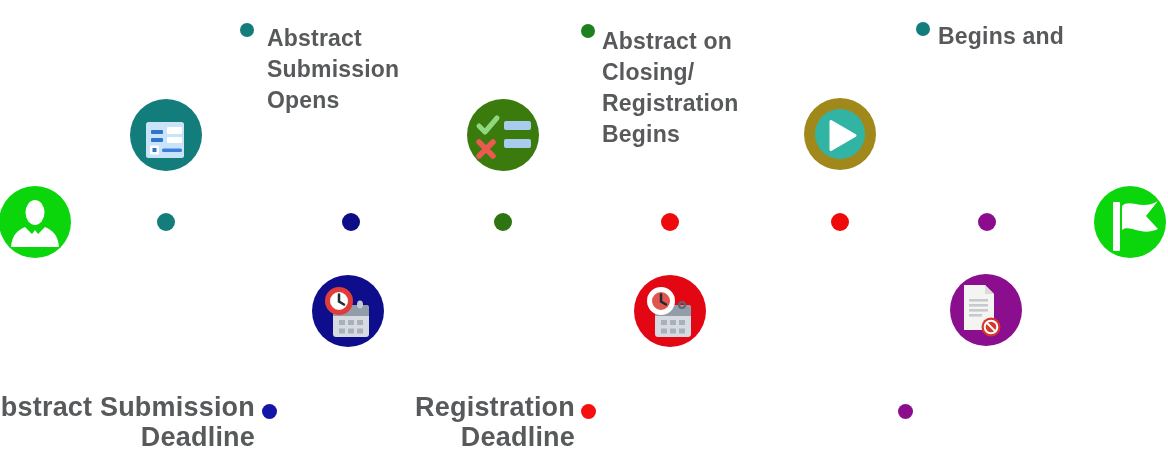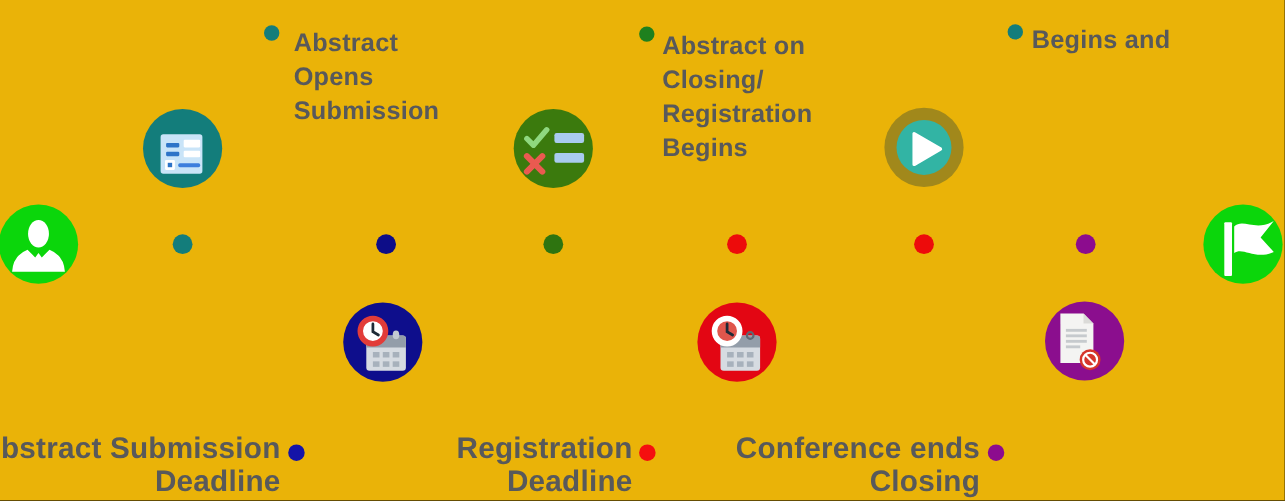--- a/index.html
+++ b/index.html
@@ -32,21 +32,21 @@
     position:absolute;
     font-size:27px;line-height:30px;font-weight:700;
     letter-spacing:0.2px;
     text-align:right;white-space:nowrap;
   }
   .line{display:block;}
 </style>
 </head>
 <body>
 
-<div class="canvas" style="background-color: #eab308; color: rgb(88, 89, 91);">
+<div class="canvas" style="background-color: #ffffff; color: rgb(88, 89, 91);">
 
   <div class="big-circle" style="left: -1px; top: 186px; background-color: rgb(11, 214, 11);">
     <svg viewBox="0 0 72 72">
       <ellipse cx="36" cy="26.5" rx="9.5" ry="12.5" fill="#ffffff"></ellipse>
       <path d="M12 61 Q13 46 26 41 L33 48 L36 44 L39 48 L46 41 Q59 46 60 61 Z" fill="#ffffff"></path>
     </svg>
   </div>
 
   <div class="big-circle" style="left: 1094px; top: 186px; background-color: rgb(11, 214, 11);">
     <svg viewBox="0 0 72 72">
@@ -133,22 +133,22 @@
   <div class="axis-dot" style="left: 157px; top: 213px; background-color: rgb(19, 125, 123);"></div>
   <div class="axis-dot" style="left: 342px; top: 213px; background-color: rgb(13, 13, 136);"></div>
   <div class="axis-dot" style="left: 494px; top: 213px; background-color: rgb(46, 116, 16);"></div>
   <div class="axis-dot" style="left: 661px; top: 213px; background-color: rgb(237, 11, 11);"></div>
   <div class="axis-dot" style="left: 831px; top: 213px; background-color: rgb(237, 11, 11);"></div>
   <div class="axis-dot" style="left: 978px; top: 213px; background-color: rgb(140, 12, 142);"></div>
 
   <div class="bullet-top" style="left: 240px; top: 23px; background-color: rgb(19, 125, 123);"></div>
   <div class="label-top" style="left:267px;top:23px;">
     <span class="line">Abstract</span>
+    <span class="line">Submission</span>
     <span class="line">Opens</span>
-    <span class="line">Submission</span>
   </div>
 
   <div class="bullet-top" style="left: 581px; top: 24px; background-color: rgb(30, 128, 30);"></div>
   <div class="label-top" style="left:602px;top:26px;">
     <span class="line">Abstract on</span>
     <span class="line">Closing/</span>
     <span class="line">Registration</span>
     <span class="line">Begins</span>
   </div>
 
@@ -162,19 +162,15 @@
     <span class="line">Deadline</span>
   </div>
   <div class="bullet-bottom" style="left: 262px; top: 404px; background-color: rgb(20, 20, 168);"></div>
 
   <div class="label-bottom" style="right:593px;top:392px;">
     <span class="line">Registration</span>
     <span class="line">Deadline</span>
   </div>
   <div class="bullet-bottom" style="left: 581px; top: 404px; background-color: rgb(245, 15, 15);"></div>
 
-  <div class="label-bottom" style="right:277px;top:392px;">
-    <span class="line">Conference ends</span>
-    <span class="line">Closing</span>
-  </div>
   <div class="bullet-bottom" style="left: 898px; top: 404px; background-color: rgb(140, 12, 142);"></div>
 
 </div>
 
 </body></html>

